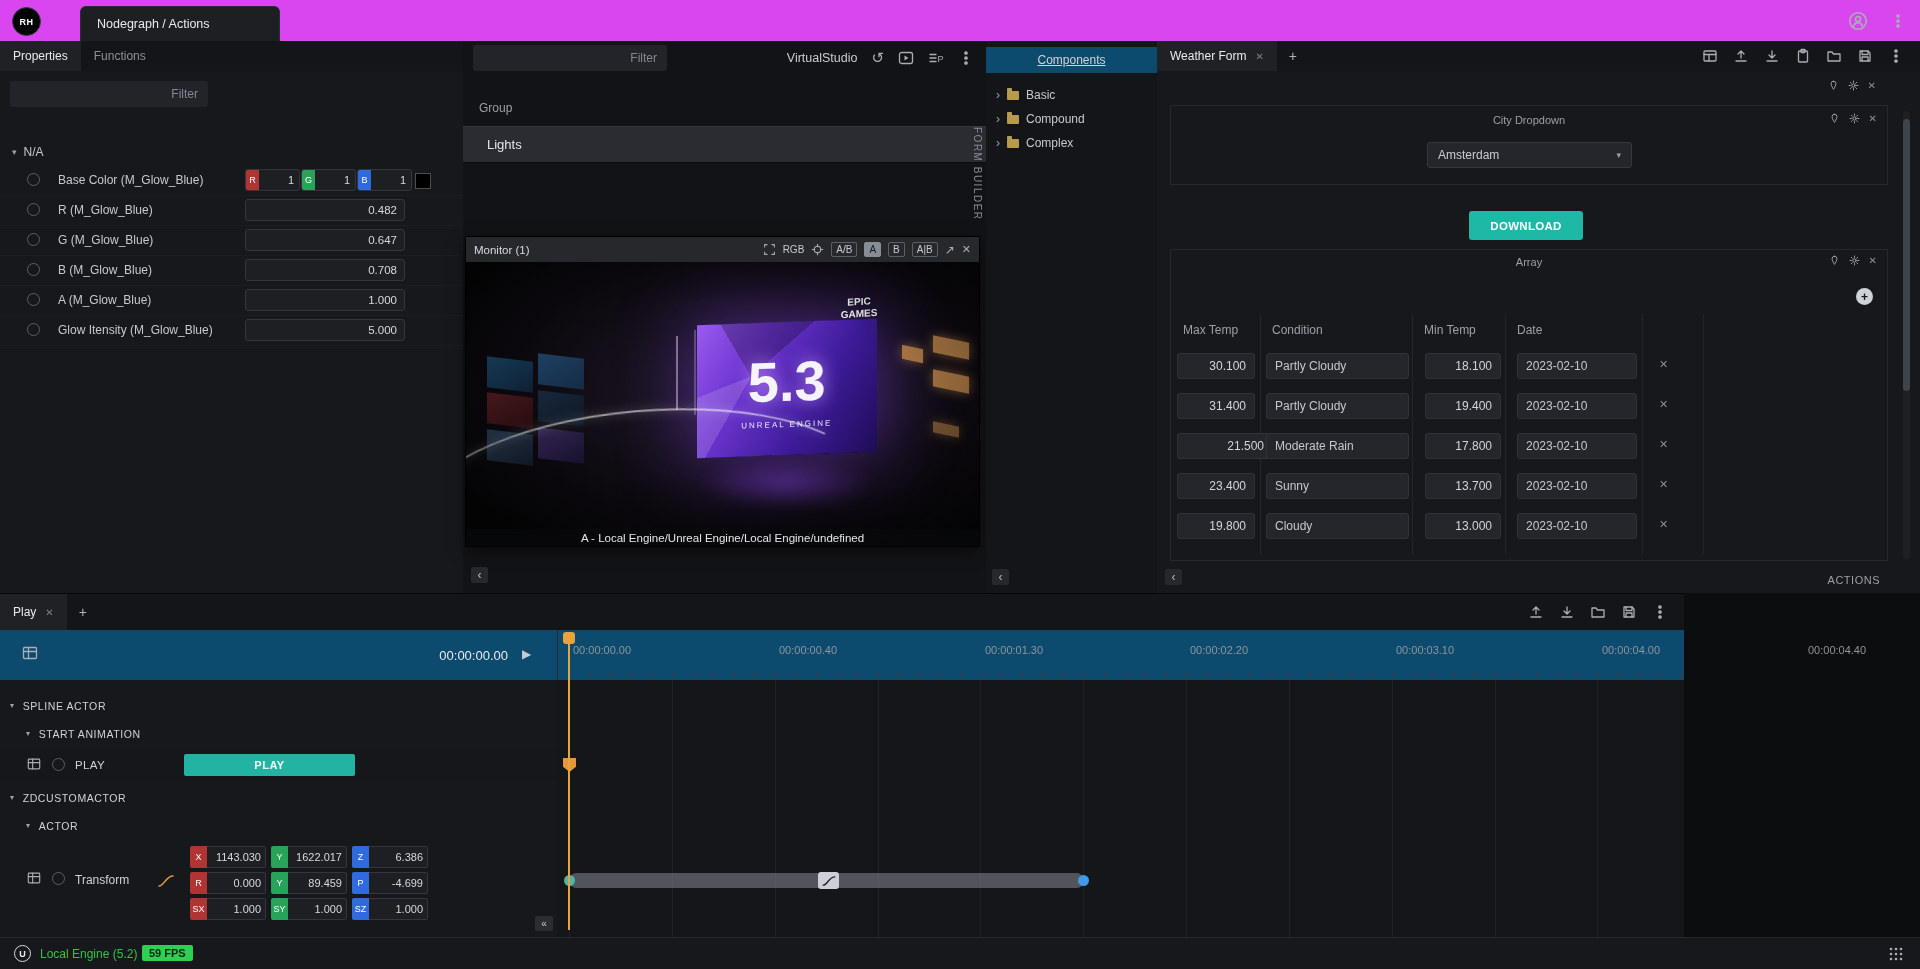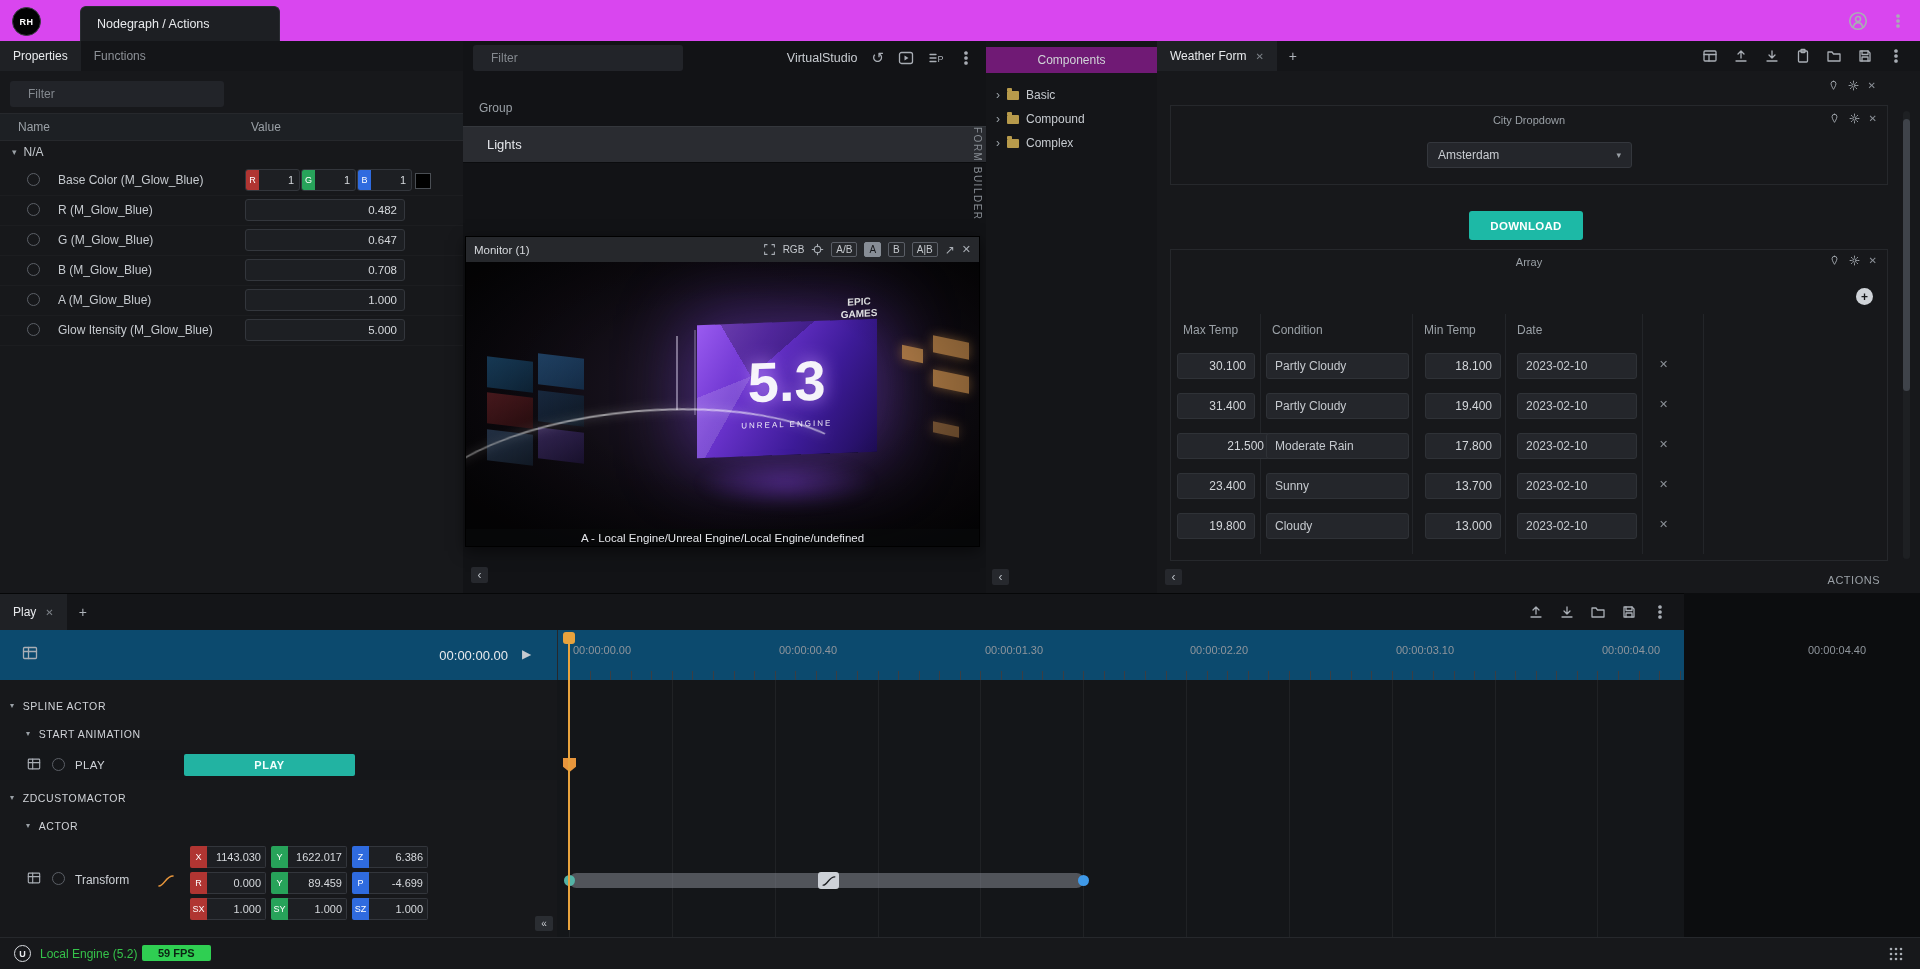--- a/index.html
+++ b/index.html
@@ -21,21 +21,21 @@
   
   .tabbar{position:absolute;left:0;top:0;right:0;height:30px;background:#141518;display:flex;align-items:stretch;}
   .tab{display:flex;align-items:center;gap:9px;padding:0 13px;font-size:12px;color:#8d9197;}
   .tab.active{background:#1f2125;color:#e8eaed;}
   .tab .x{color:#7c8187;font-size:10px;}
   .tab-plus{display:flex;align-items:center;padding:0 12px;color:#aeb3b9;font-size:14px;}
   .bar-icons{margin-left:auto;display:flex;align-items:center;gap:15px;padding-right:16px;}
   .chev-btn{position:absolute;width:17px;height:16px;border-radius:2px;background:#26282d;color:#b9bec4;
         display:flex;align-items:center;justify-content:center;font-size:12px;line-height:1;}
   .filter-in{background:#222429;border:none;outline:none;border-radius:3px;color:#c5c9ce;font-size:12px;
-        padding:0 18px;font-family:"Liberation Sans",sans-serif;}
+        padding:0 10px;font-family:"Liberation Sans",sans-serif;text-align:right;}
   .filter-in::placeholder{color:#84898f;}
 
   
   #props{position:absolute;left:0;top:41px;width:463px;height:552px;background:#17181b;border-right:1px solid #060708;}
   #props .cols{position:absolute;left:0;right:0;top:72px;height:26px;background:#1d2024;border-top:1px solid #26282c;
         border-bottom:1px solid #26282c;color:#9aa0a6;}
   #props .cols .cname{position:absolute;left:18px;top:6px;}
   #props .cols .cval{position:absolute;left:251px;top:6px;}
   .group-row{position:absolute;left:0;right:0;top:98px;height:26px;display:flex;align-items:center;gap:7px;
         padding-left:12px;color:#c4c8cd;}
@@ -92,22 +92,22 @@
   #v-floorglow{position:absolute;left:45%;top:69%;width:35%;height:18%;
         background:radial-gradient(ellipse,rgba(120,60,210,.5),transparent 70%);filter:blur(6px);}
   .warm{position:absolute;background:#c98e4d;box-shadow:0 0 12px rgba(201,142,77,.7);opacity:.85;transform:skewY(12deg);}
   #v-vig{position:absolute;inset:0;background:radial-gradient(ellipse at 52% 45%, transparent 40%, rgba(0,0,0,.55) 100%);}
   #v-caption{position:absolute;left:0;right:0;bottom:0;height:17px;background:rgba(8,9,10,.8);color:#e4e6ea;
         font-size:11.5px;display:flex;align-items:center;justify-content:center;}
 
   
   #components{position:absolute;left:986px;top:41px;width:171px;height:552px;background:#141518;
         border-right:1px solid #060708;}
-  #comp-head{position:absolute;left:0;right:0;top:6px;height:26px;background:#701a75;display:flex;align-items:center;
-        justify-content:center;color:#d0d3d7;}
+  #comp-head{position:absolute;left:0;right:0;top:6px;height:26px;background:#0c4a6e;display:flex;align-items:center;
+        justify-content:center;color:#d0d3d7;text-decoration:underline;}
   .comp-item{position:absolute;left:0;right:0;height:24px;display:flex;align-items:center;gap:7px;padding-left:10px;color:#c6cacf;}
   .folder{width:12px;height:9px;background:#b79a4b;border-radius:1px;position:relative;flex:0 0 auto;}
   .folder:before{content:"";position:absolute;left:0;top:-3px;width:5px;height:3px;background:#b79a4b;border-radius:1px 1px 0 0;}
 
   
   #form{position:absolute;left:1157px;top:41px;width:763px;height:552px;background:#17181b;}
   .sec-label{position:absolute;left:0;right:0;text-align:center;color:#9aa0a6;font-size:11px;}
   .sec-icons{position:absolute;display:flex;gap:9px;color:#8b9097;align-items:center;}
   .sec-icons .x{font-size:10px;}
   #city-box{position:absolute;left:13px;width:718px;top:64px;height:80px;border:1px solid #26282c;box-sizing:border-box;}
@@ -172,21 +172,21 @@
         clip-path:polygon(0 0,100% 0,100% 62%,50% 100%,0 62%);}
   #collapse-btn{position:absolute;right:4px;bottom:7px;width:18px;height:15px;background:#2a2d32;border-radius:2px;
         color:#c6cacf;display:flex;align-items:center;justify-content:center;font-size:10px;}
 
   
   #statusbar{position:absolute;left:0;top:937px;width:1920px;height:32px;background:#17181b;border-top:1px solid #26282c;}
   #ue-logo{position:absolute;left:14px;top:7px;width:17px;height:17px;border:1.5px solid #d8dbe0;border-radius:50%;
         box-sizing:border-box;color:#e8eaed;font-size:9px;font-weight:bold;display:flex;align-items:center;justify-content:center;}
   #engine-label{position:absolute;left:40px;top:9px;color:#35c24a;font-size:12px;}
   #fps-badge{position:absolute;left:142px;top:7px;background:#2fcf52;color:#0c2313;font-size:11px;font-weight:bold;
-        padding:2px 16px;border-radius:2px;}
+        padding:2px 7px;border-radius:2px;}
 </style>
 </head>
 <body>
 
 <div id="app">
 
   <header id="topbar">
     <div id="logo">RH</div>
     <div id="main-tab">
       <span>Nodegraph / Actions</span>
@@ -212,24 +212,20 @@
   <section id="props">
     <div class="tabbar">
       <div class="tab active">
           <span>Properties</span>
         </div>
       <div class="tab">
           <span>Functions</span>
         </div>
     </div>
     <input class="filter-in abs" style="left: 10px; top: 40px; width: 178px; height: 26px;" placeholder="Filter">
-    <div class="cols">
-      <span class="cname">Name</span>
-      <span class="cval">Value</span>
-    </div>
     <div class="group-row">
       <span class="chevdn">▾</span>
       <span>N/A</span>
     </div>
 
     <div class="prop-row" style="top:124px">
       <span class="radio"></span>
       <span class="pname">Base Color (M_Glow_Blue)</span>
       <div class="rgbset">
         <div class="minibox">

